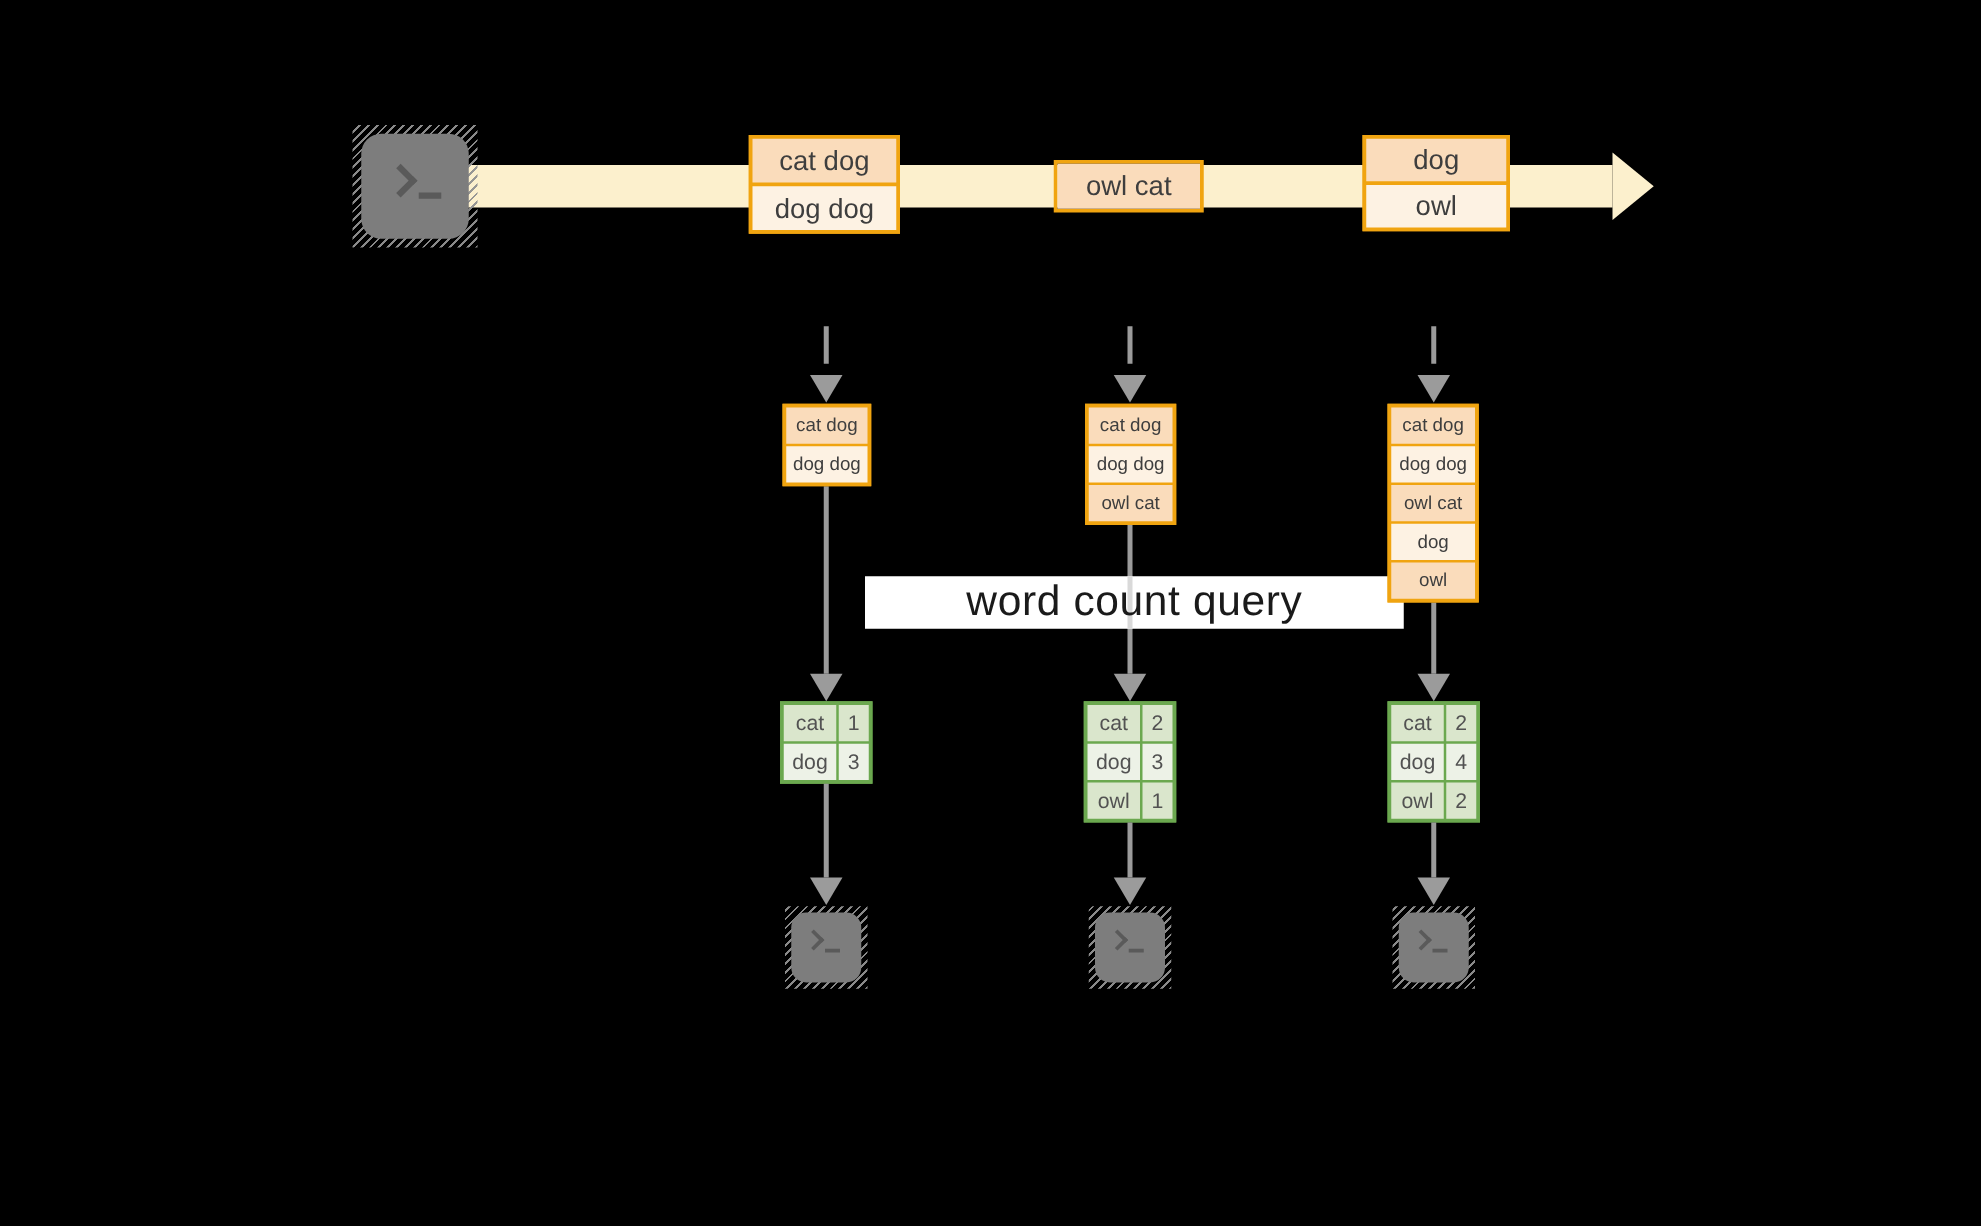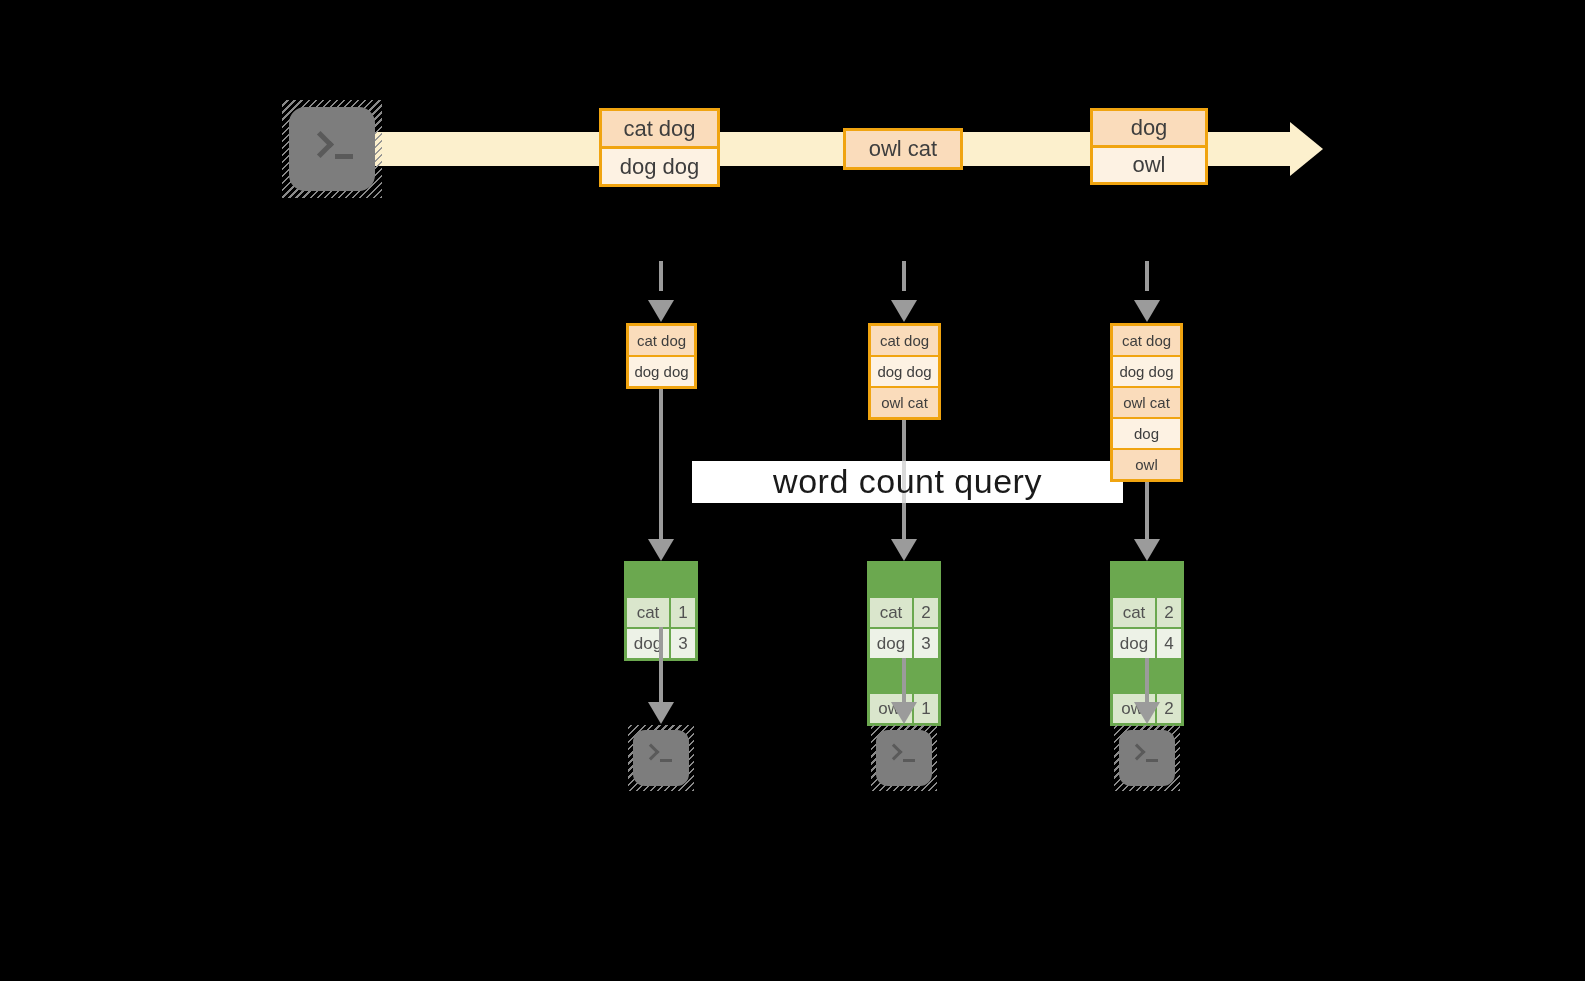--- a/index.html
+++ b/index.html
@@ -40,21 +40,21 @@
   .qband{background:#ffffff;}
   .qtext{display:flex;align-items:center;justify-content:center;font-size:34px;font-weight:400;
          color:#1a1a1a;letter-spacing:.5px;}
 
   
   .gtable{box-sizing:border-box;border:3px solid #6ba84f;background:#6ba84f;width:74px;}
   .grow{display:flex;}
   .grow + .grow{margin-top:2px;}
   .gcell{box-sizing:border-box;display:flex;align-items:center;justify-content:center;
          height:29px;font-size:17px;color:#525252;background:#edf2e7;}
-  .grow.dark .gcell{background:#dae6cc;margin-top:34px;}
+  .grow.dark .gcell{background:#dae6cc;}
   .gword{width:42px;margin-right:2px;}
   .gnum{width:24px;}
 </style>
 </head>
 <body>
 
 <div id="canvas">
 
   <div class="abs band" style="left:374px;top:132px;width:916px;height:34px;"></div>
   <div class="abs stream-head" style="left:1290px;top:122px;"></div>

